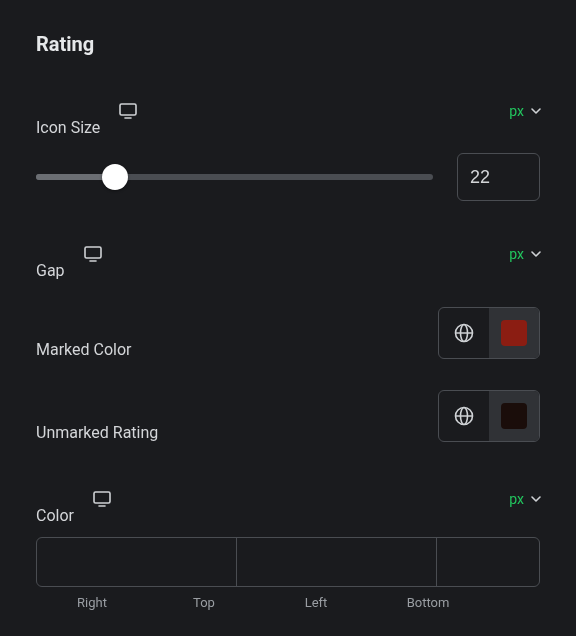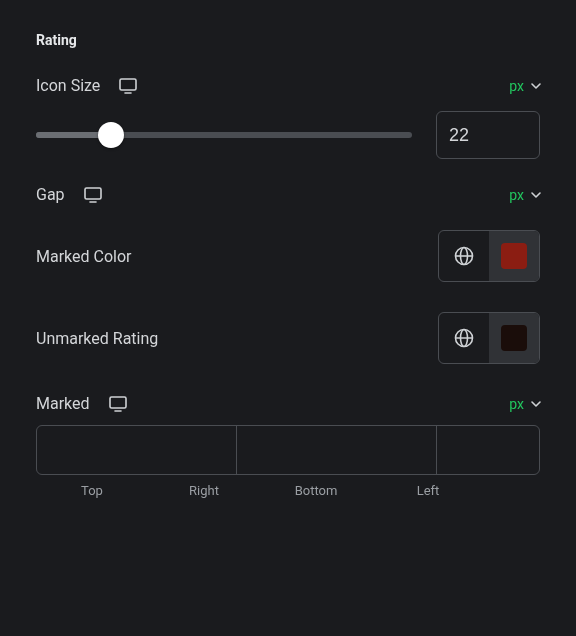--- a/index.html
+++ b/index.html
@@ -8,36 +8,36 @@
     color: #d4d6d9;
     font-family: -apple-system, BlinkMacSystemFont, "Segoe UI", Roboto, sans-serif;
     font-size: 15px;
     width: 576px;
     height: 636px;
     padding: 32px 36px 0 36px;
   }
   .section-title {
     font-weight: 700;
     color: #e6e8ea;
-    font-size: 14px;
+    font-size: 20px;
     margin-bottom: 28px;
   }
   .control-block { margin-bottom: 26px; }
   .control-header {
     display: flex;
     align-items: center;
     justify-content: space-between;
     margin-bottom: 16px;
   }
   .control-label-wrap {
     display: flex;
     align-items: center;
     gap: 18px;
   }
-  .control-label { color: #d4d6d9; font-size: 16px; }
+  .control-label { color: #d4d6d9; font-size: 16px; margin-top: 34px; }
   .device-icon {
     width: 20px; height: 16px;
     display: inline-flex; align-items: center; justify-content: center;
   }
   .unit-select {
     display: flex; align-items: center; gap: 6px;
     color: #22c55e; font-size: 14px;
     cursor: pointer;
   }
   .chevron-down { width: 10px; height: 10px; display: inline-block; }
@@ -60,21 +60,21 @@
   .slider-thumb {
     position: absolute;
     width: 26px; height: 26px;
     background: #fff;
     border-radius: 50%;
     top: 50%;
     transform: translate(-50%, -50%);
     box-shadow: 0 1px 3px rgba(0,0,0,.4);
   }
   .value-input {
-    width: 104px; height: 48px;
+    width: 83px; height: 48px;
     background: transparent;
     border: 1px solid #4a4d52;
     border-radius: 6px;
     color: #d4d6d9;
     font-size: 18px;
     padding: 0 12px;
     outline: none;
   }
   .color-row {
     display: flex; align-items: center; justify-content: space-between;
@@ -225,21 +225,21 @@
     </div>
     <div class="color-swatch-btn">
       <div class="swatch" style="background:#1a0d0a"></div>
     </div>
   </div>
 </div>
 
 <div class="control-block" style="margin-bottom:0">
   <div class="control-header" style="margin-bottom:12px">
     <div class="control-label-wrap">
-      <span class="control-label">Marked</span>
+      <span class="control-label">Color</span>
       <span class="device-icon">
           <svg width="20" height="20">
             <use href="#i-desktop"></use>
           </svg>
         </span>
     </div>
     <div class="unit-select">
       <span>px</span>
       <span class="chevron-down">
           <svg width="12" height="10">
@@ -248,19 +248,19 @@
         </span>
     </div>
   </div>
   <div class="margin-inputs">
     <input class="margin-cell" value="" style="">
     <input class="margin-cell" value="" style="">
     <input class="margin-cell" value="" style="">
 
   </div>
   <div class="margin-labels">
+    <span>Right</span>
     <span>Top</span>
-    <span>Right</span>
+    <span>Left</span>
     <span>Bottom</span>
-    <span>Left</span>
     <span class="spacer"></span>
   </div>
 </div>
 
 </body></html>

